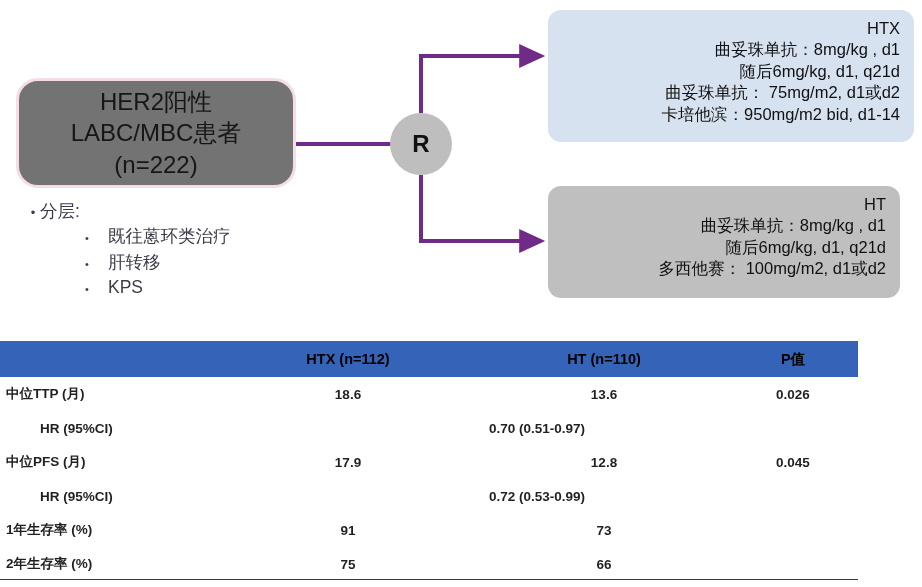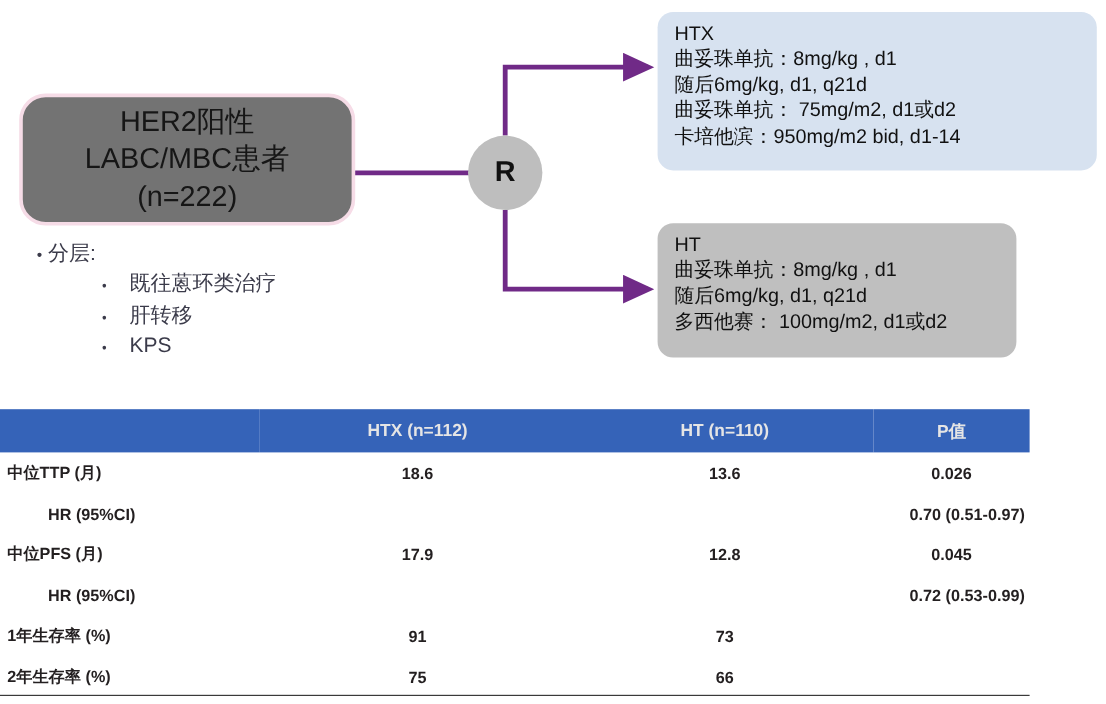--- a/index.html
+++ b/index.html
@@ -85,58 +85,58 @@
     color: #111;
     white-space: nowrap;
   }
   #arm-htx {
     left: 548px; top: 10px;
     width: 366px; height: 132px;
     background: #D7E2F0;
   }
   #arm-ht {
     left: 548px; top: 186px;
-    width: 299px; height: 112px;
+    width: 352px; height: 112px;
     background: #BFBFBF;
   }
-  .arm-box .arm-line { display: block; }
+  .arm-box .arm-line { display: block; text-align: right; }
 
   
   #results-table {
     position: absolute;
     left: 0px; top: 341px;
     width: 858px;
     border-collapse: collapse;
     font-size: 13.5px;
     font-weight: bold;
     color: #231F20;
   }
   #results-table th {
     background: #3563B8;
-    color: #e5e5e5;
+    color: #000000;
     font-size: 14.5px;
     font-weight: bold;
     height: 36px;
     padding: 0;
     border: none;
   }
   #results-table th.col-metric { width: 216px; }
   #results-table th.col-htx    { width: 264px; }
   #results-table th.col-ht     { width: 248px; }
   #results-table th.col-p      { width: 130px; margin-top: 37px; }
   #results-table td {
     height: 34px;
     padding: 0 4px;
     border: none;
     vertical-align: middle;
   }
   #results-table td.metric { text-align: left; padding-left: 6px; }
   #results-table td.metric.indent { padding-left: 40px; }
   #results-table td.val { text-align: center; }
-  #results-table td.span-val { text-align: right; }
+  #results-table td.span-val { text-align: center; }
   tr.rule-under td { border-bottom: 1.6px solid #3A3A3A; }
   #table-bottom-rule {
     position: absolute;
     left: 0px; top: 579px;
     width: 858px; height: 0;
     border-top: 1.6px solid #3A3A3A;
   }
 </style>
 </head>
 <body>

